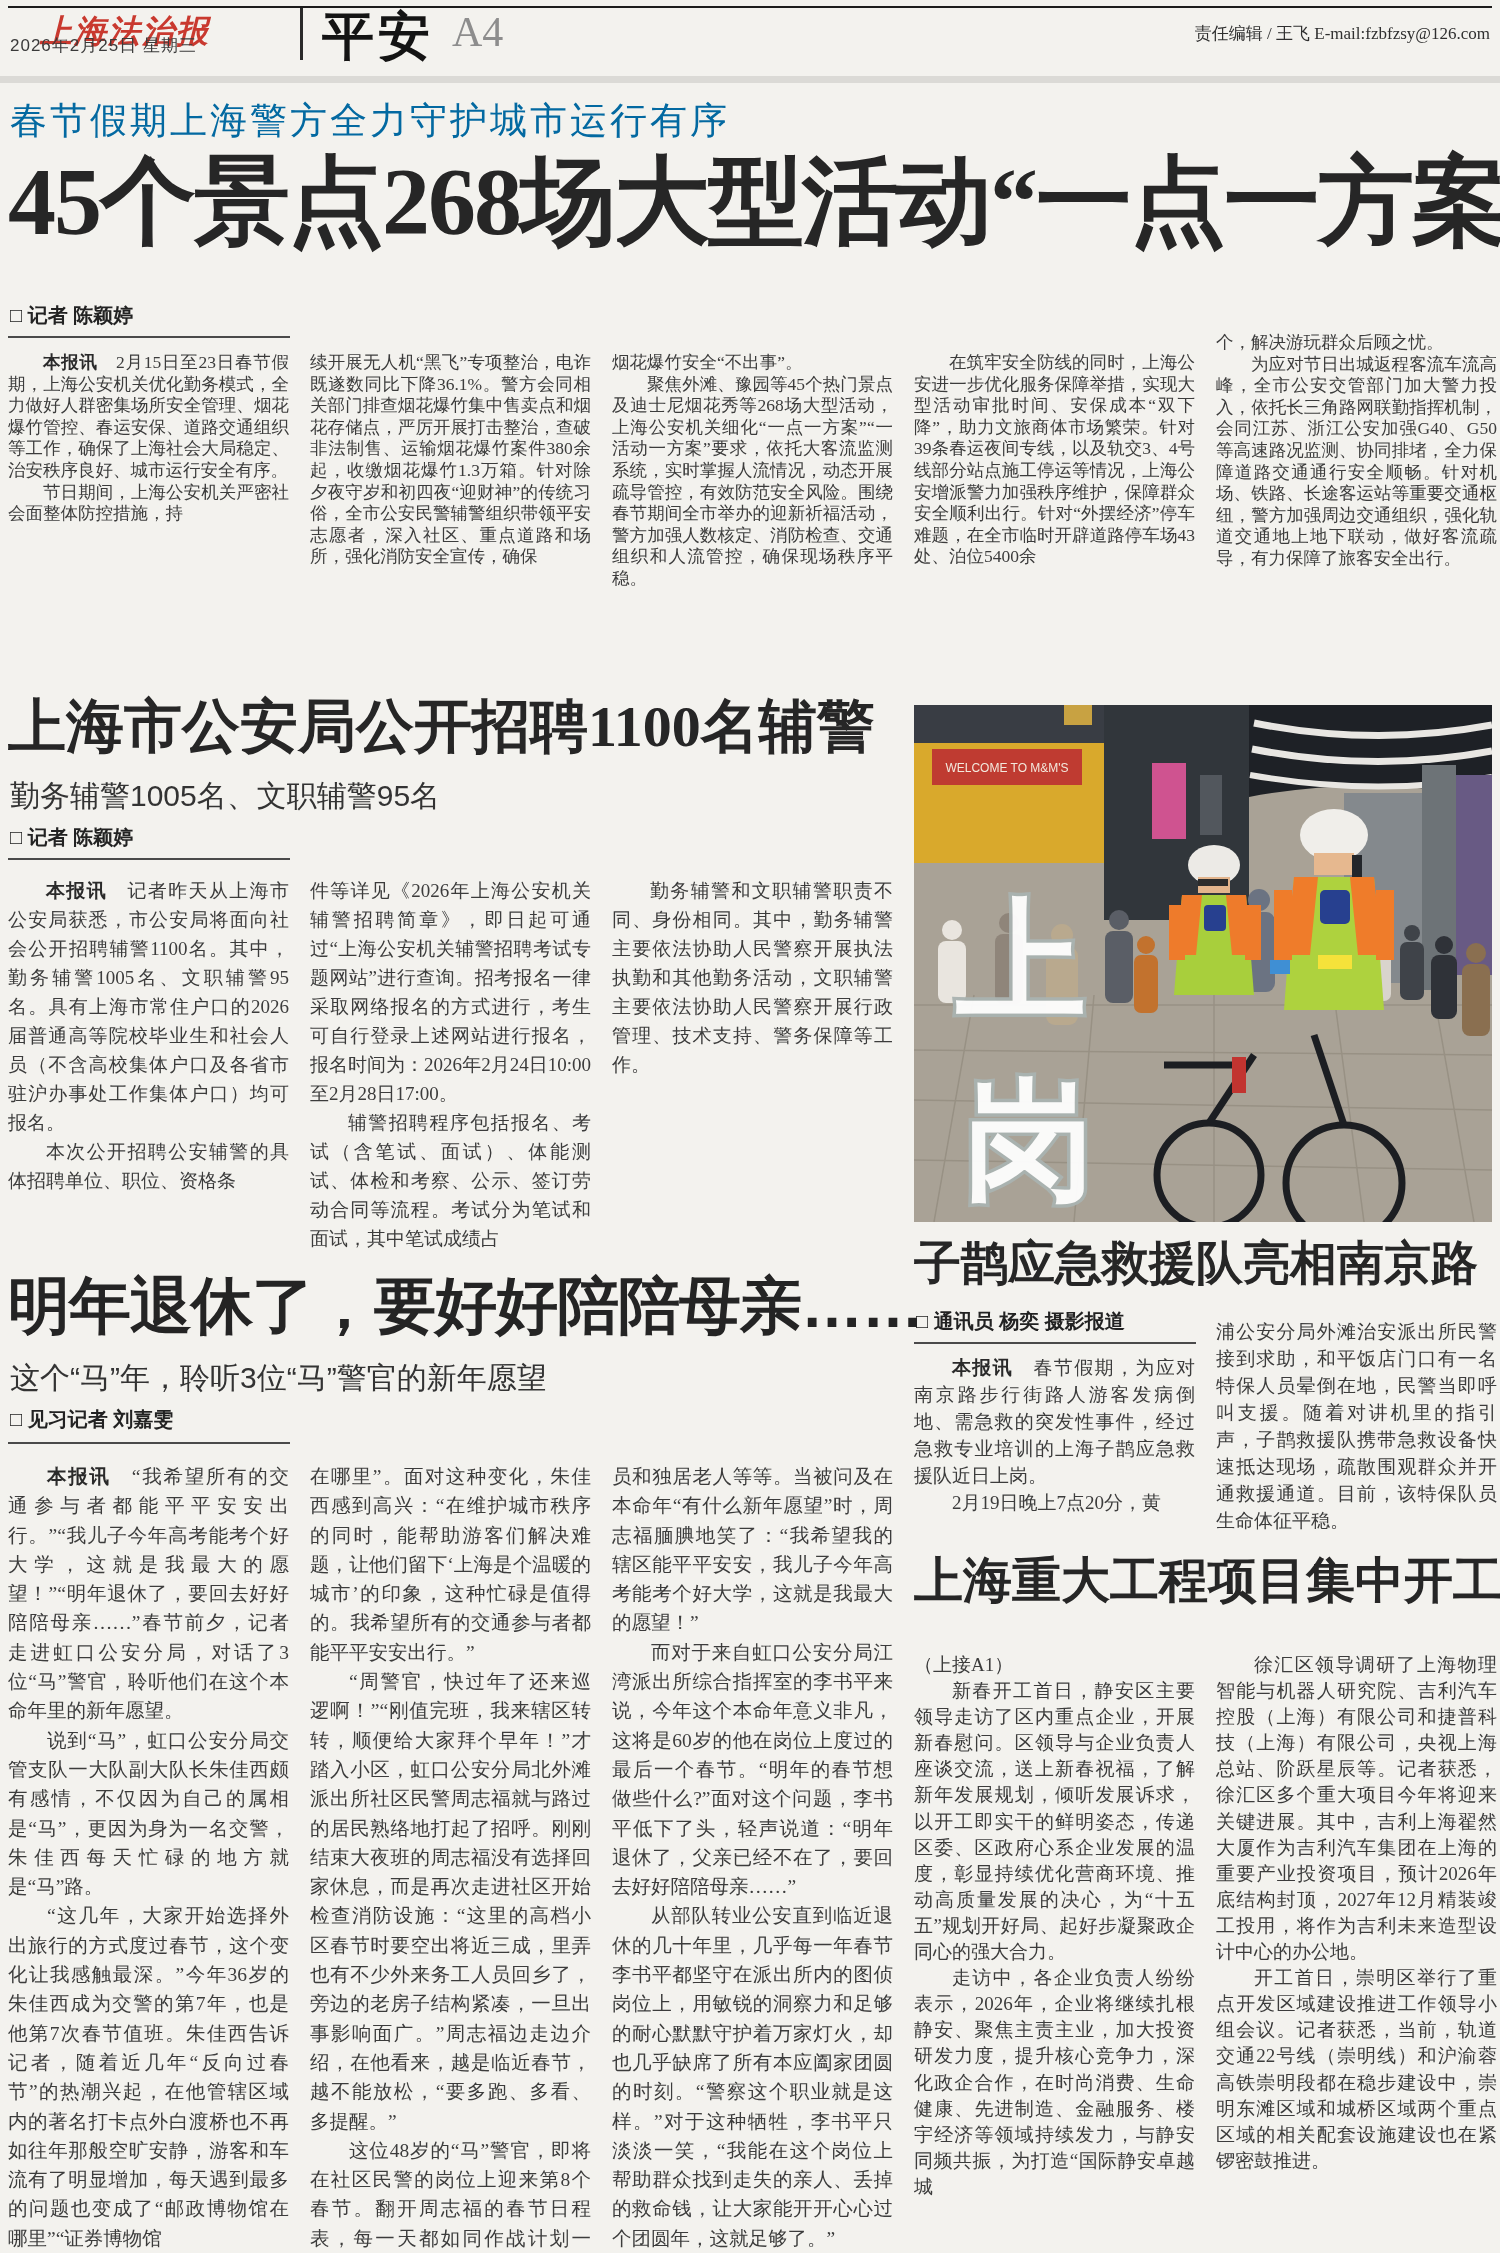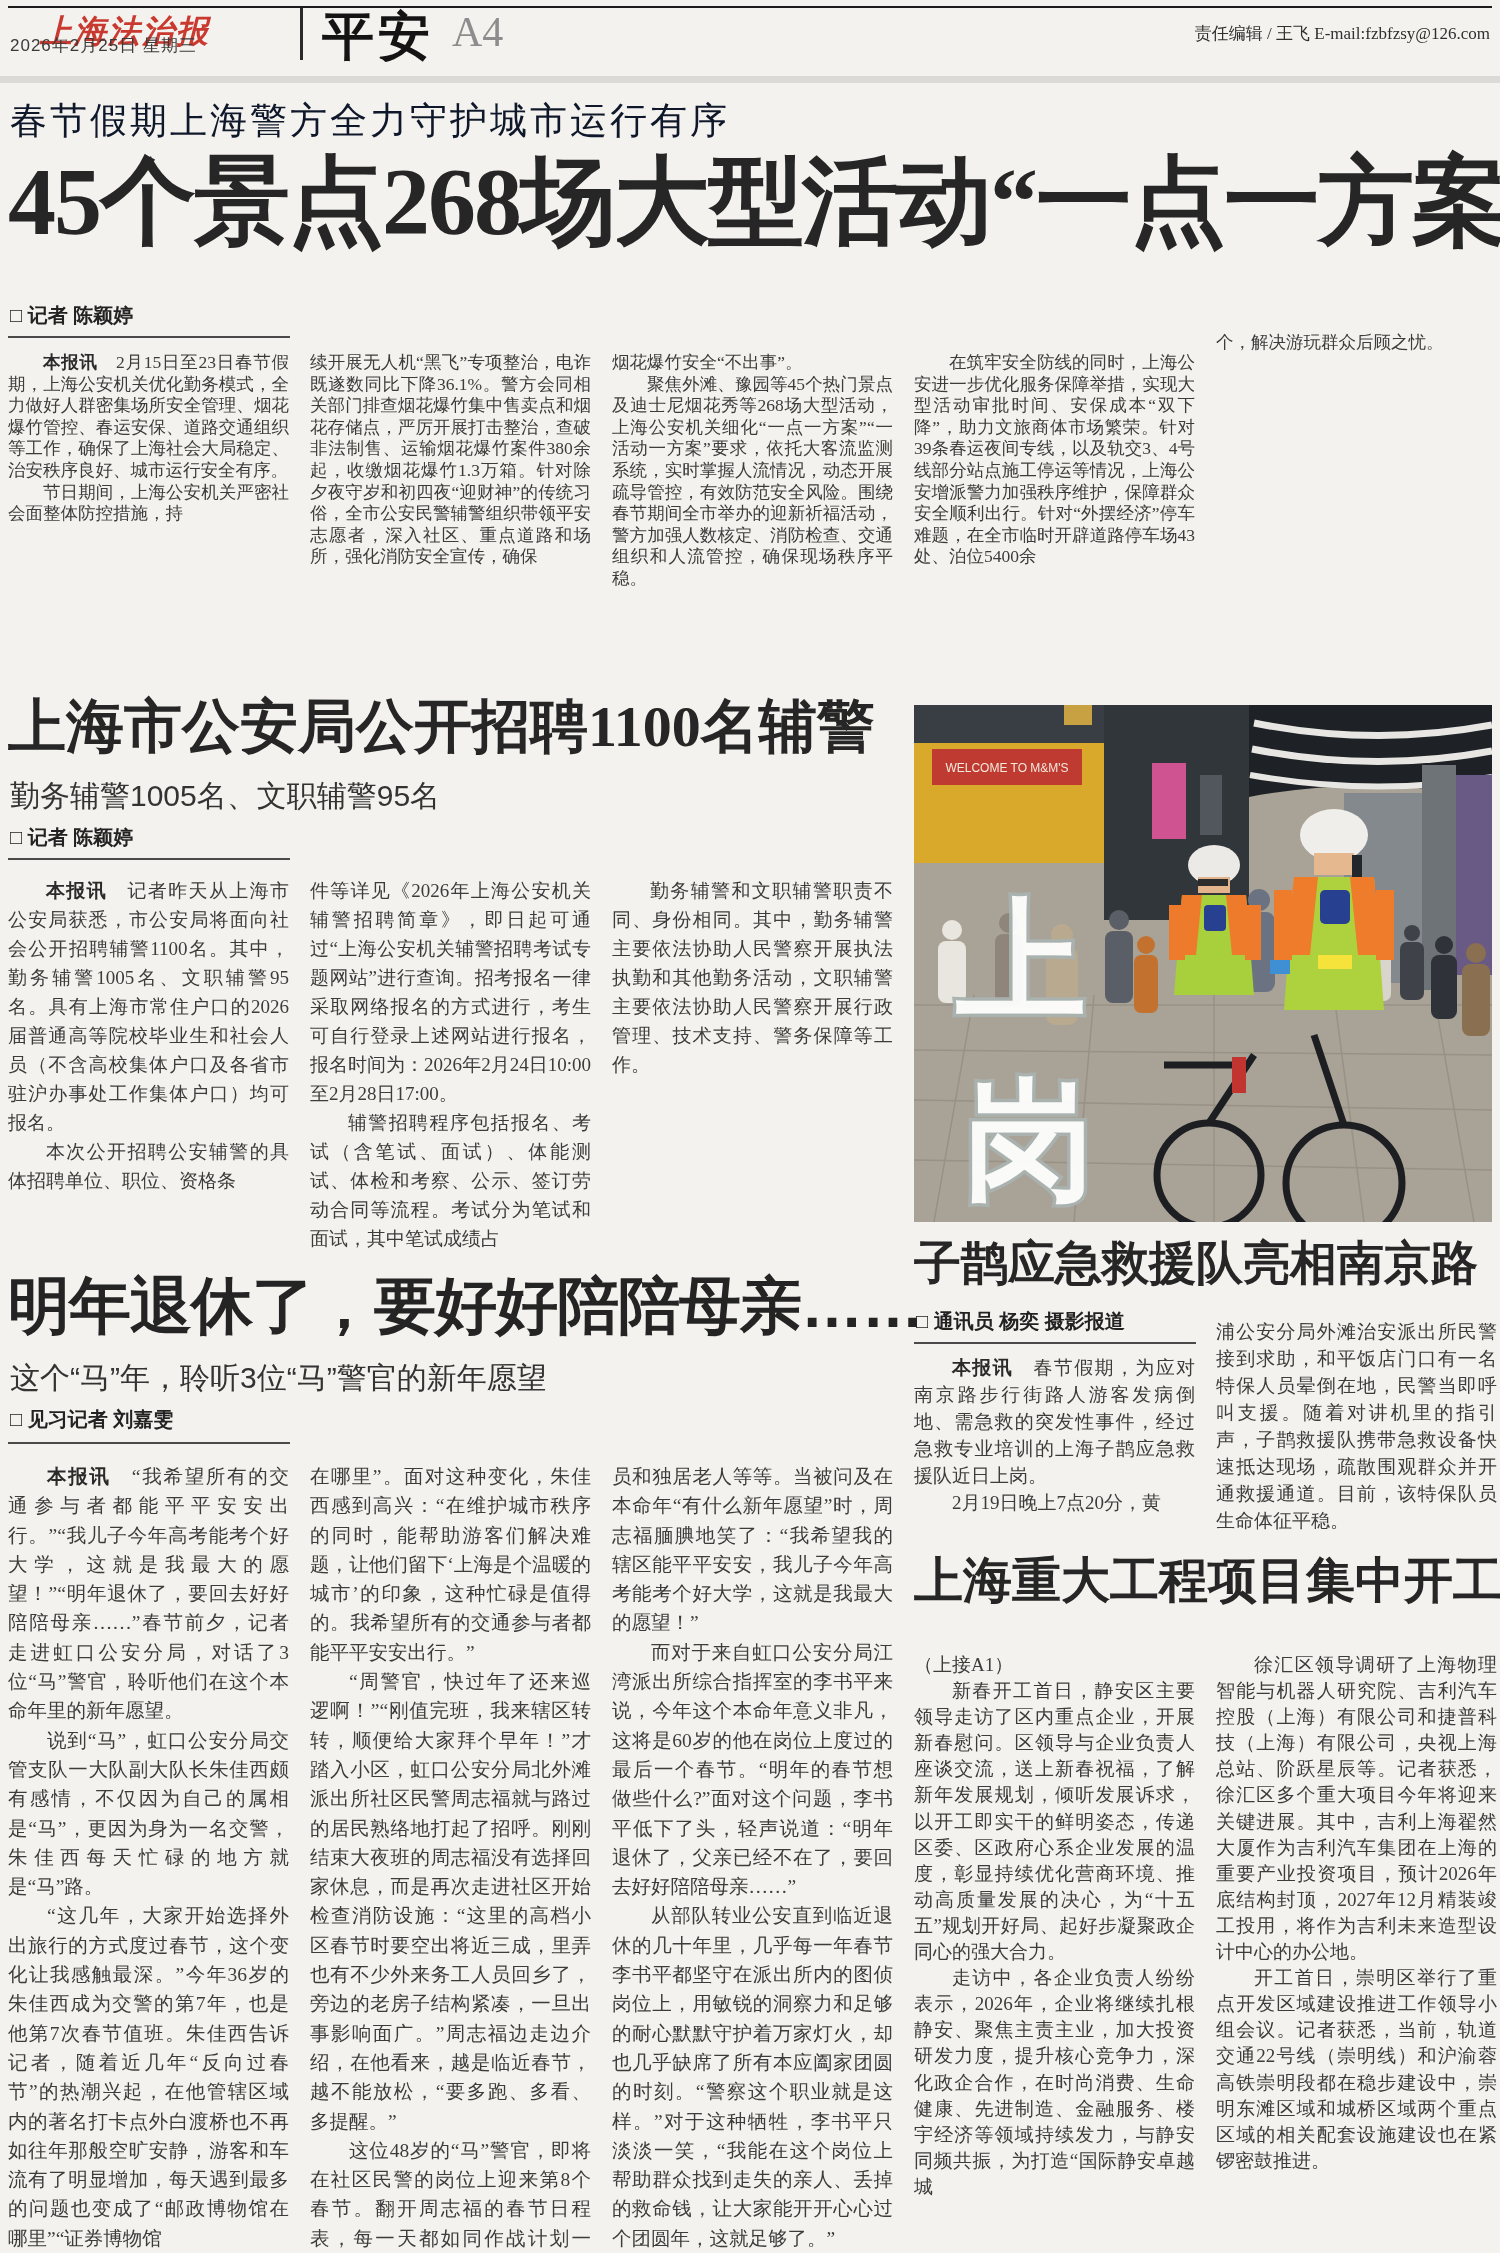--- a/index.html
+++ b/index.html
@@ -12,21 +12,21 @@
         font-style:italic;letter-spacing:2px;}
   .dateline{position:absolute;left:10px;top:34px;font-size:17px;color:#3a3a3a;
         font-family:"Liberation Sans",sans-serif;letter-spacing:1px;}
   .mast-div{position:absolute;left:300px;top:8px;width:3px;height:52px;background:#2a2a2a;}
   .section{position:absolute;left:322px;top:2px;font-size:52px;font-weight:900;color:#141414;
         font-family:"Liberation Sans",sans-serif;letter-spacing:4px;}
   .pageno{position:absolute;left:452px;top:8px;font-size:42px;color:#8d8d8d;}
   .editor{position:absolute;right:10px;top:22px;font-size:17px;color:#2f2f2f;}
   .greyrule{position:absolute;left:0;top:76px;width:1500px;height:7px;background:#dbdad6;}
   
-  .kicker{position:absolute;left:10px;top:96px;font-size:37px;color:#0f172a;
+  .kicker{position:absolute;left:10px;top:96px;font-size:37px;color:#0369a1;
         font-family:"Liberation Sans",sans-serif;letter-spacing:3px;font-weight:500;}
   .h-main{position:absolute;left:8px;top:142px;width:1484px;font-size:96px;line-height:1.25;
         font-weight:900;color:#242424;letter-spacing:-2px;white-space:nowrap;}
   .h-serif{font-weight:900;color:#262626;font-family:"Liberation Serif","DejaVu Serif",serif;}
   .h-sans{font-weight:900;color:#242424;font-family:"Liberation Sans","DejaVu Sans",sans-serif;}
   .subhead{font-family:"Liberation Sans",sans-serif;color:#333;font-weight:400;margin-top:12px;}
   .byline{font-family:"Liberation Sans",sans-serif;font-weight:bold;font-size:20px;color:#222;}
   .byrule{height:2px;background:#4a4a4a;}
   
   .col{position:absolute;width:281px;text-align:justify;overflow:hidden;}
@@ -69,20 +69,21 @@
       </div>
     <div class="col" style="left:612px;top:352px;height:300px;">
         <p class="flush">烟花爆竹安全“不出事”。</p>
         <p>聚焦外滩、豫园等45个热门景点及迪士尼烟花秀等268场大型活动，上海公安机关细化“一点一方案”“一活动一方案”要求，依托大客流监测系统，实时掌握人流情况，动态开展疏导管控，有效防范安全风险。围绕春节期间全市举办的迎新祈福活动，警方加强人数核定、消防检查、交通组织和人流管控，确保现场秩序平稳。</p>
       </div>
     <div class="col" style="left:914px;top:352px;height:300px;">
         <p>在筑牢安全防线的同时，上海公安进一步优化服务保障举措，实现大型活动审批时间、安保成本“双下降”，助力文旅商体市场繁荣。针对39条春运夜间专线，以及轨交3、4号线部分站点施工停运等情况，上海公安增派警力加强秩序维护，保障群众安全顺利出行。针对“外摆经济”停车难题，在全市临时开辟道路停车场43处、泊位5400余</p>
       </div>
     <div class="col" style="left:1216px;top:332px;height:300px;">
         <p class="flush">个，解决游玩群众后顾之忧。</p>
+        <p>为应对节日出城返程客流车流高峰，全市公安交管部门加大警力投入，依托长三角路网联勤指挥机制，会同江苏、浙江公安加强G40、G50等高速路况监测、协同排堵，全力保障道路交通通行安全顺畅。针对机场、铁路、长途客运站等重要交通枢纽，警方加强周边交通组织，强化轨道交通地上地下联动，做好客流疏导，有力保障了旅客安全出行。</p>
       </div>
   </div>
 
   <div>
     <div class="abs h-serif" style="left:8px;top:688px;font-size:58px;white-space:nowrap;">上海市公安局公开招聘1100名辅警</div>
     <div class="abs subhead" style="left:10px;top:764px;font-size:30px;">勤务辅警1005名、文职辅警95名</div>
     <div class="abs byline" style="left:10px;top:824px;">□ 记者 陈颖婷</div>
     <div class="abs byrule" style="left:8px;top:858px;width:282px;"></div>
     <div class="recruit-body">
       <div class="col" style="left:8px;top:876px;height:372px;">

